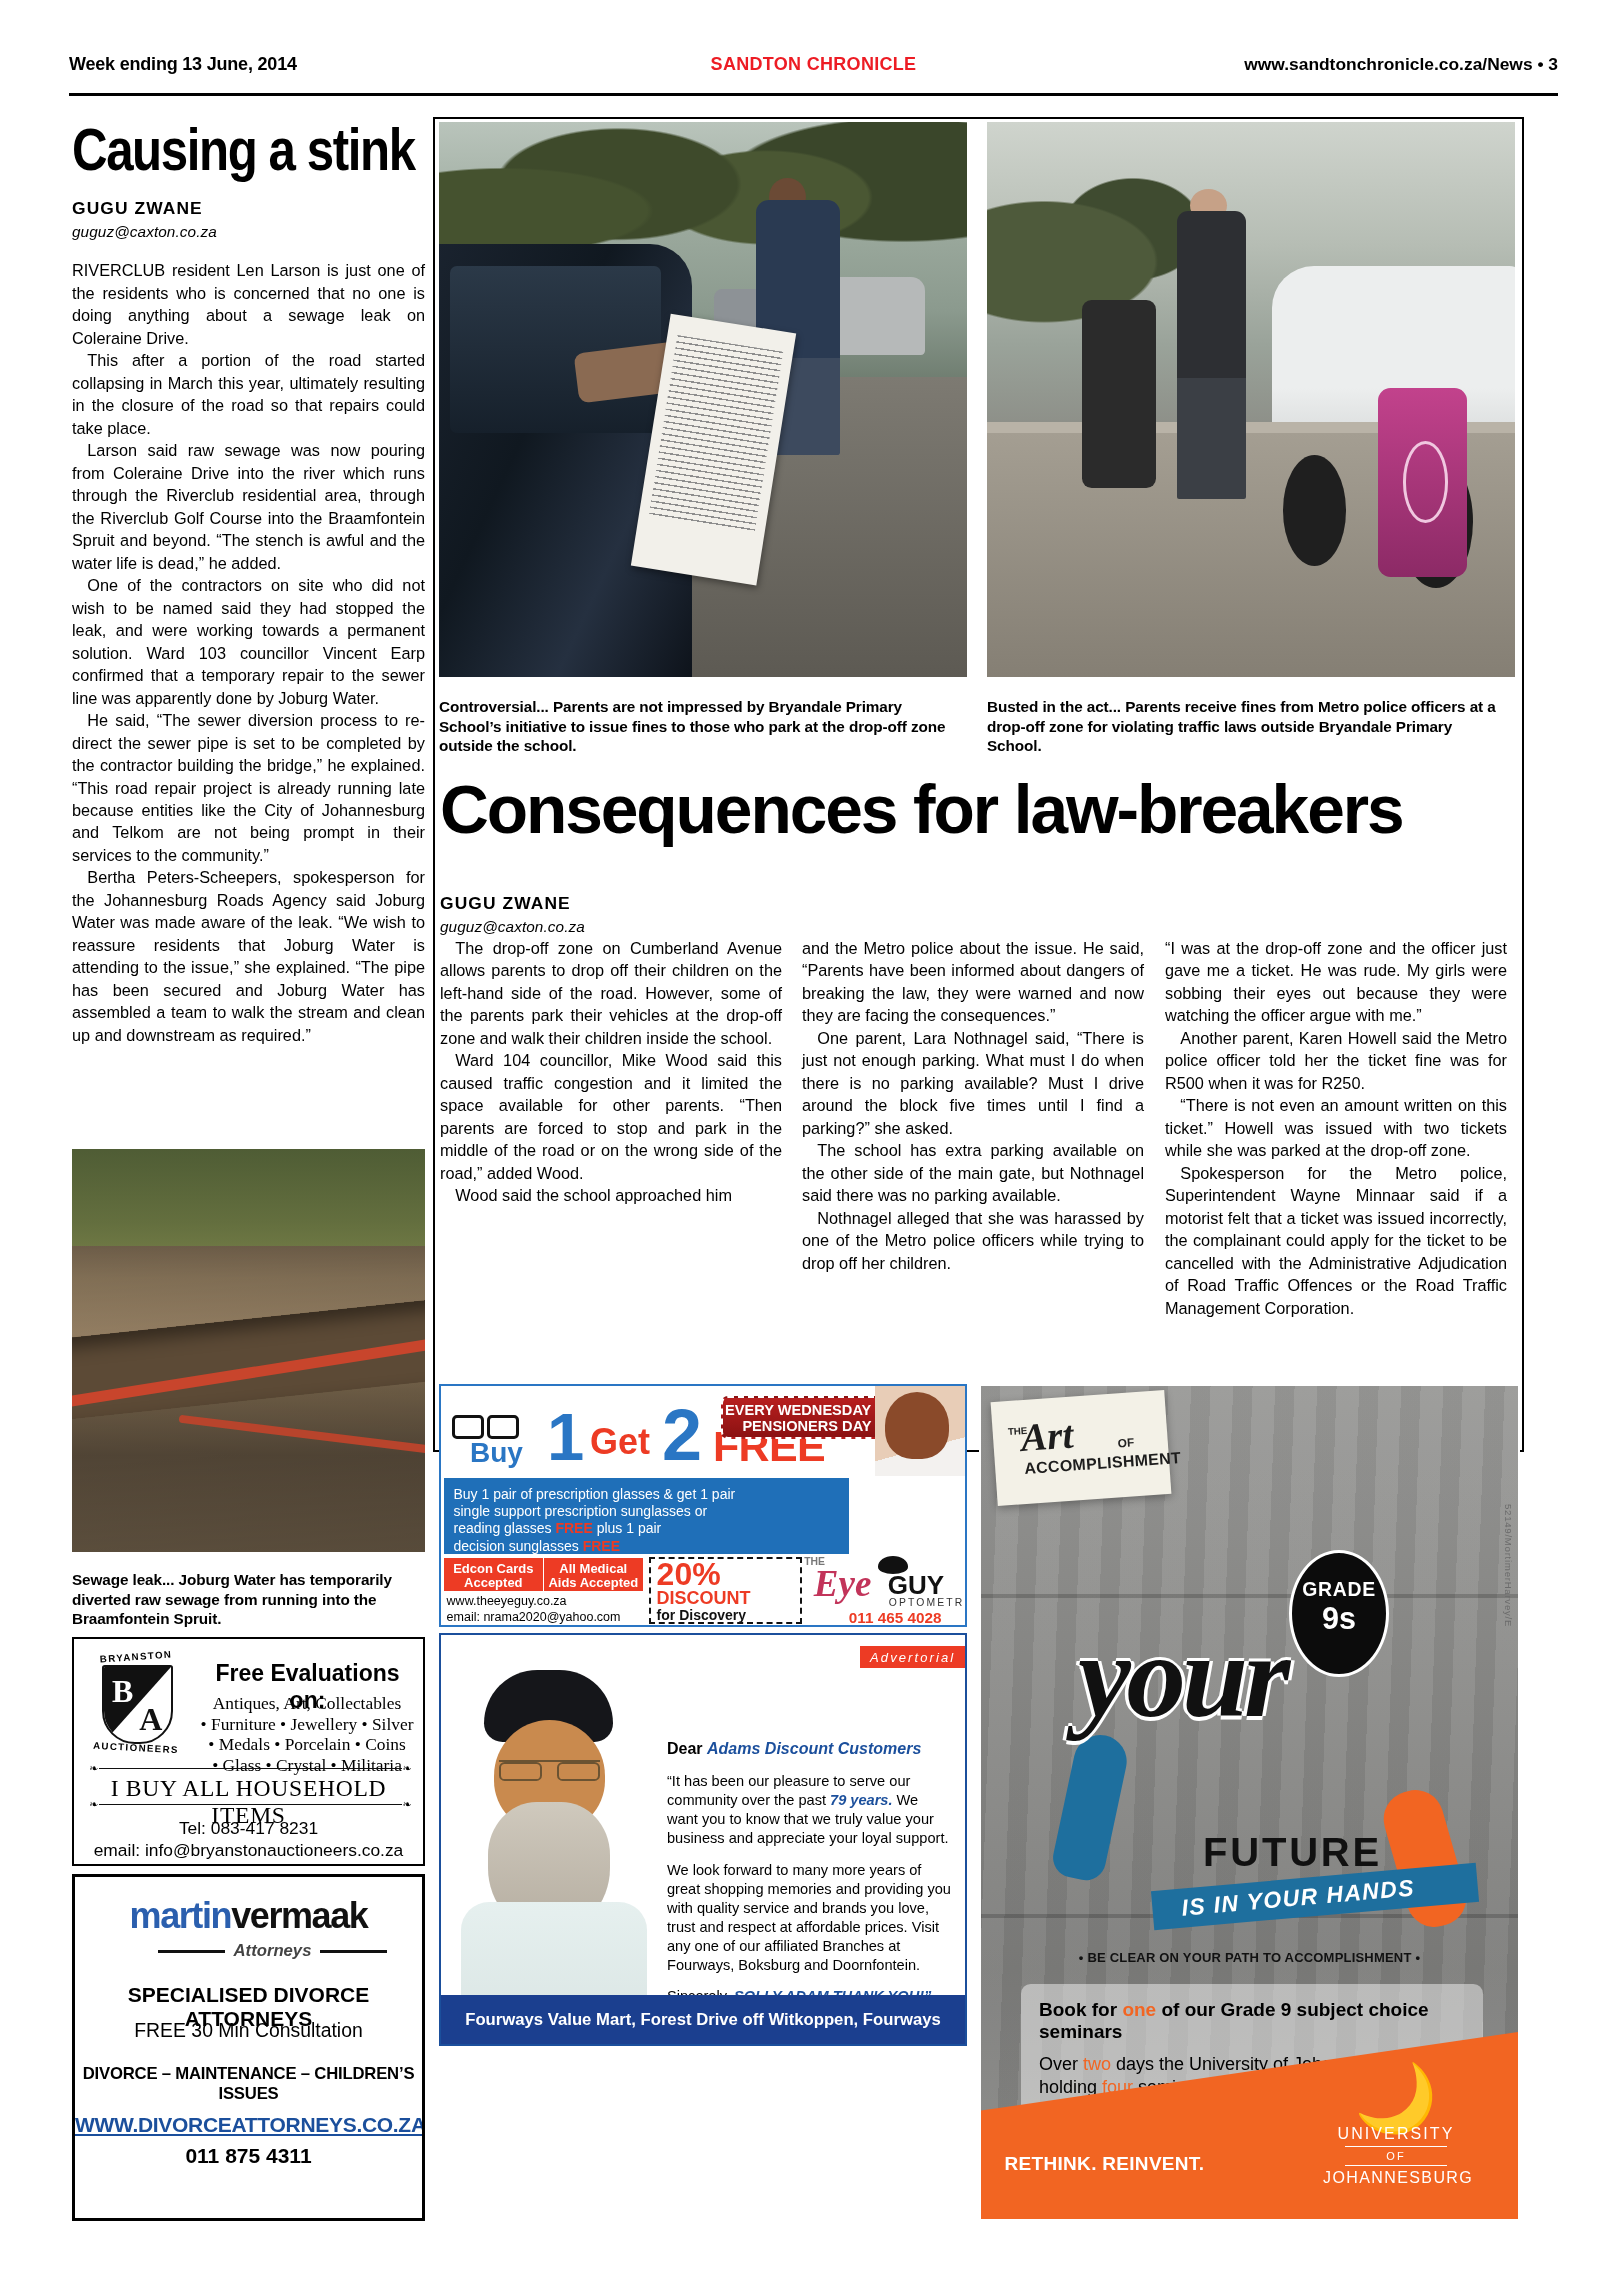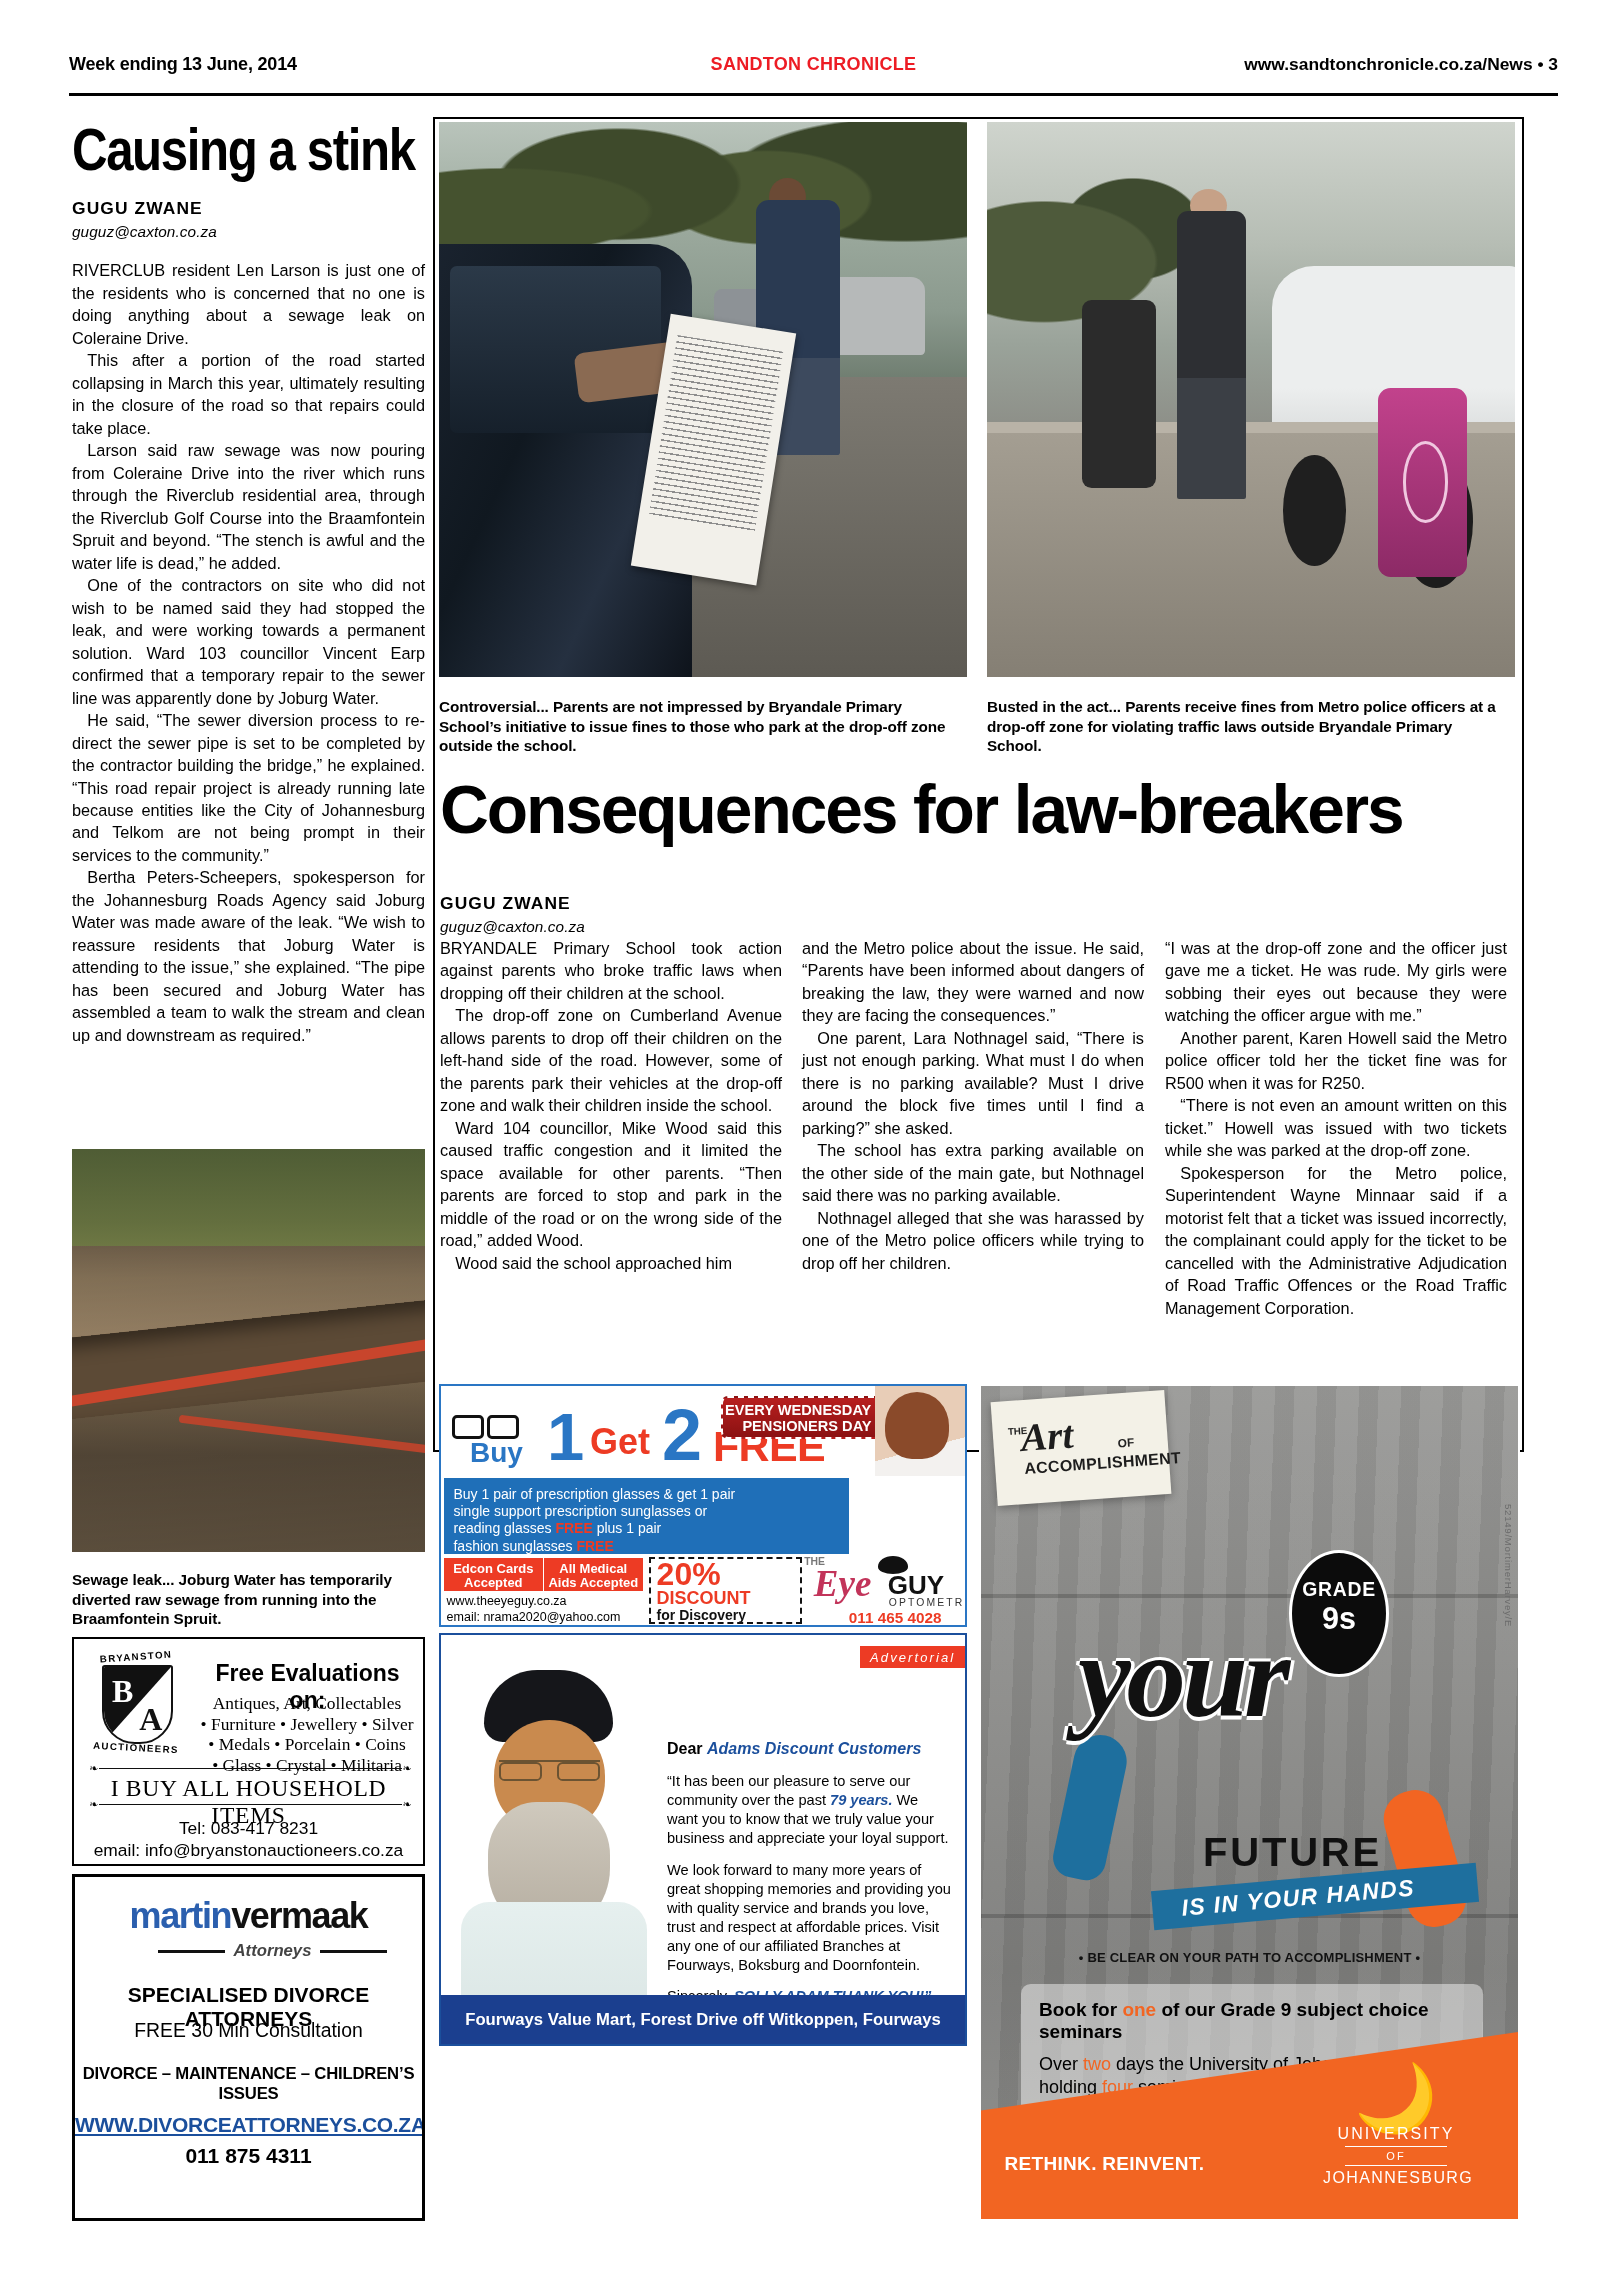--- a/index.html
+++ b/index.html
@@ -284,21 +284,20 @@
   <div class="cap cap1">Controversial... Parents are not impressed by Bryandale Primary School’s initiative to issue fines to those who park at the drop-off zone outside the school.</div>
   <div class="cap cap2">Busted in the act... Parents receive fines from Metro police officers at a drop-off zone for violating traffic laws outside Bryandale Primary School.</div>
 
   <div class="artbox"></div>
   <div class="hl-conseq">Consequences for law-breakers</div>
   <div class="main-byline">
     <div class="byline" style="margin-top:0">GUGU ZWANE</div>
     <div class="byemail">guguz@caxton.co.za</div>
   </div>
   <div class="mcol mc1">
-    <p class="first">BRYANDALE Primary School took action against parents who broke traffic laws when dropping off their children at the school.</p>
     <p>The drop-off zone on Cumberland Avenue allows parents to drop off their children on the left-hand side of the road. However, some of the parents park their vehicles at the drop-off zone and walk their children inside the school.</p>
     <p>Ward 104 councillor, Mike Wood said this caused traffic congestion and it limited the space available for other parents. “Then parents are forced to stop and park in the middle of the road or on the wrong side of the road,” added Wood.</p>
     <p>Wood said the school approached him</p>
   </div>
   <div class="mcol mc2">
     <p class="first">and the Metro police about the issue. He said, “Parents have been informed about dangers of breaking the law, they were warned and now they are facing the consequences.”</p>
     <p>One parent, Lara Nothnagel said, “There is just not enough parking. What must I do when there is no parking available? Must I drive around the block five times until I find a parking?” she asked.</p>
     <p>The school has extra parking available on the other side of the main gate, but Nothnagel said there was no parking available.</p>
     <p>Nothnagel alleged that she was harassed by one of the Metro police officers while trying to drop off her children.</p>
   </div>
@@ -366,21 +365,21 @@
       <div class="eye-pens">
         <div>EVERY WEDNESDAY IS</div>
         <div>PENSIONERS DAY</div>
       </div>
       <div class="eye-model"></div>
     </div>
     <div class="eye-blue">
       <div>Buy 1 pair of prescription glasses &amp; get 1 pair</div>
       <div>single support prescription sunglasses or</div>
       <div><span>reading glasses </span><span class="rd">FREE</span><span> plus 1 pair</span></div>
-      <div><span>fashion sunglasses </span><span class="rd">FREE</span></div>
+      <div><span>decision sunglasses </span><span class="rd">FREE</span></div>
     </div>
     <div class="eye-red1">
       <div>Edcon Cards Accepted</div>
       <div>All Medical Aids Accepted</div>
     </div>
     <div class="eye-web">
       <div>www.theeyeguy.co.za</div>
       <div>email: nrama2020@yahoo.com</div>
       <div>Pineslopes Shopping Centre, Fourways</div>
     </div>

